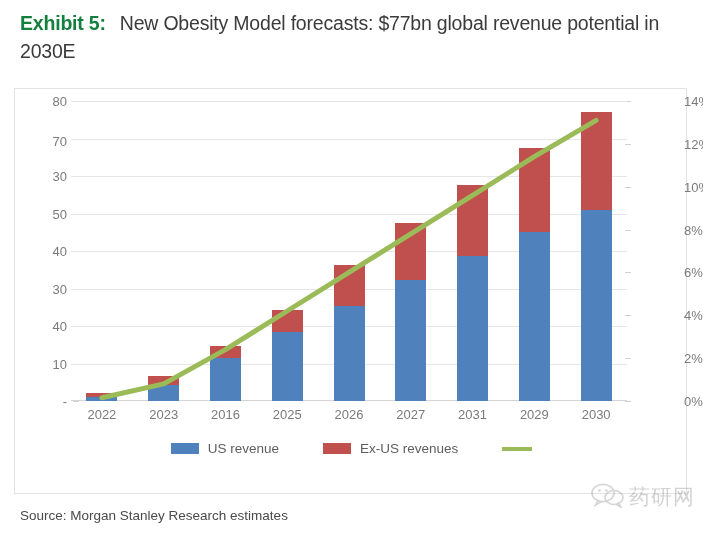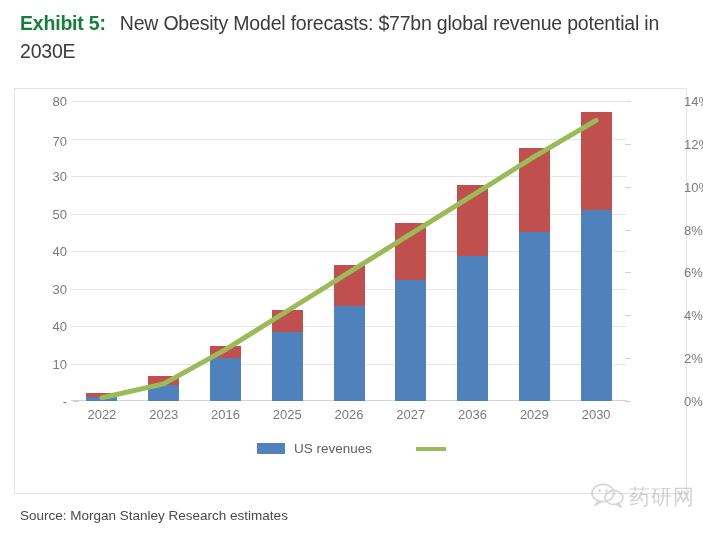--- a/index.html
+++ b/index.html
@@ -329,29 +329,33 @@
       </svg>
     </div>
 
     <div id="x-axis">
         <div class="xlab">2022</div>
         <div class="xlab">2023</div>
         <div class="xlab">2016</div>
         <div class="xlab">2025</div>
         <div class="xlab">2026</div>
         <div class="xlab">2027</div>
-        <div class="xlab">2036</div>
+        <div class="xlab">2031</div>
         <div class="xlab">2029</div>
         <div class="xlab">2030</div>
       </div>
 
     <div id="legend">
         <div class="legend-item">
           <span class="swatch-box" style="background: rgb(79, 129, 189);"></span>
-          <span>US revenues</span>
+          <span>US revenue</span>
+        </div>
+        <div class="legend-item">
+          <span class="swatch-box" style="background: rgb(192, 80, 77);"></span>
+          <span>Ex-US revenues</span>
         </div>
         <div class="legend-item">
           <span class="swatch-line" style="background: rgb(155, 187, 89);"></span>
         </div>
       </div>
   </div>
 </div>
 
 <div id="source-row">Source: Morgan Stanley Research estimates</div>
 

